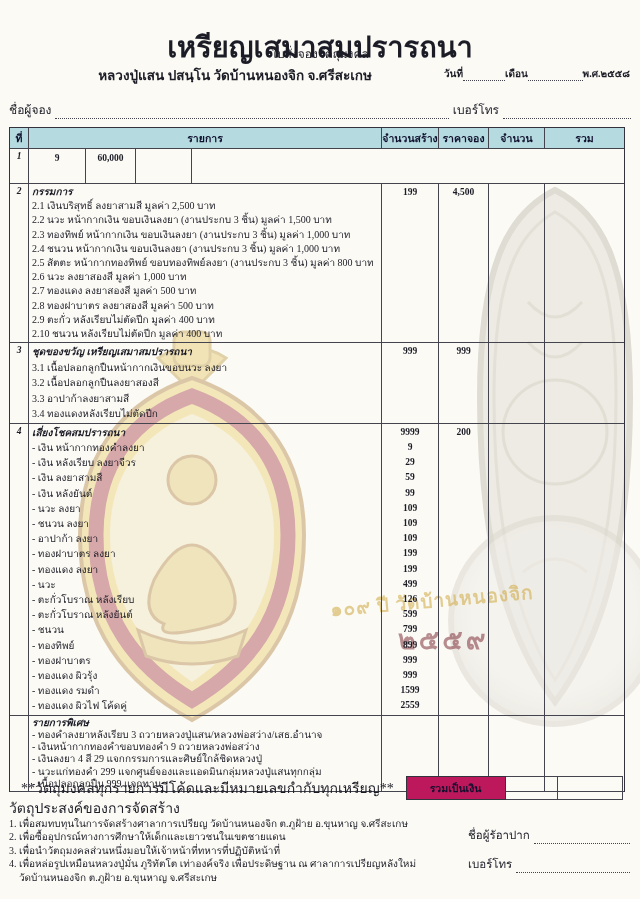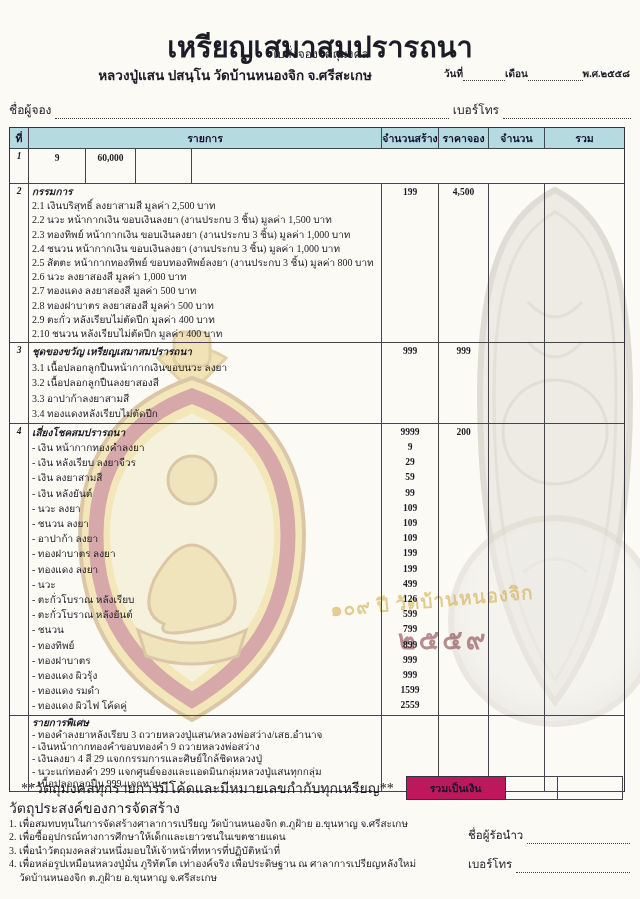--- a/index.html
+++ b/index.html
@@ -293,21 +293,21 @@
           <div class="pline">1. เพื่อสมทบทุนในการจัดสร้างศาลาการเปรียญ วัดบ้านหนองจิก ต.ภูฝ้าย อ.ขุนหาญ จ.ศรีสะเกษ</div>
           <div class="pline">2. เพื่อซื้ออุปกรณ์ทางการศึกษาให้เด็กและเยาวชนในเขตชายแดน</div>
           <div class="pline">3. เพื่อนำวัตถุมงคลส่วนหนึ่งมอบให้เจ้าหน้าที่ทหารที่ปฏิบัติหน้าที่</div>
           <div class="pline">4. เพื่อหล่อรูปเหมือนหลวงปู่มั่น ภูริทัตโต เท่าองค์จริง เพื่อประดิษฐาน ณ ศาลาการเปรียญหลังใหม่</div>
           <div class="pline purpose-cont">วัดบ้านหนองจิก ต.ภูฝ้าย อ.ขุนหาญ จ.ศรีสะเกษ</div>
         </div>
     </div>
 
     <div class="receiver">
       <div class="rline">
-        <span>ชื่อผู้รัอนำว</span>
+        <span>ชื่อผู้รัอาปาก</span>
         <span class="dots"></span>
       </div>
       <div class="rline">
         <span>เบอร์โทร</span>
         <span class="dots"></span>
       </div>
     </div>
 
   </div>
 </div>

